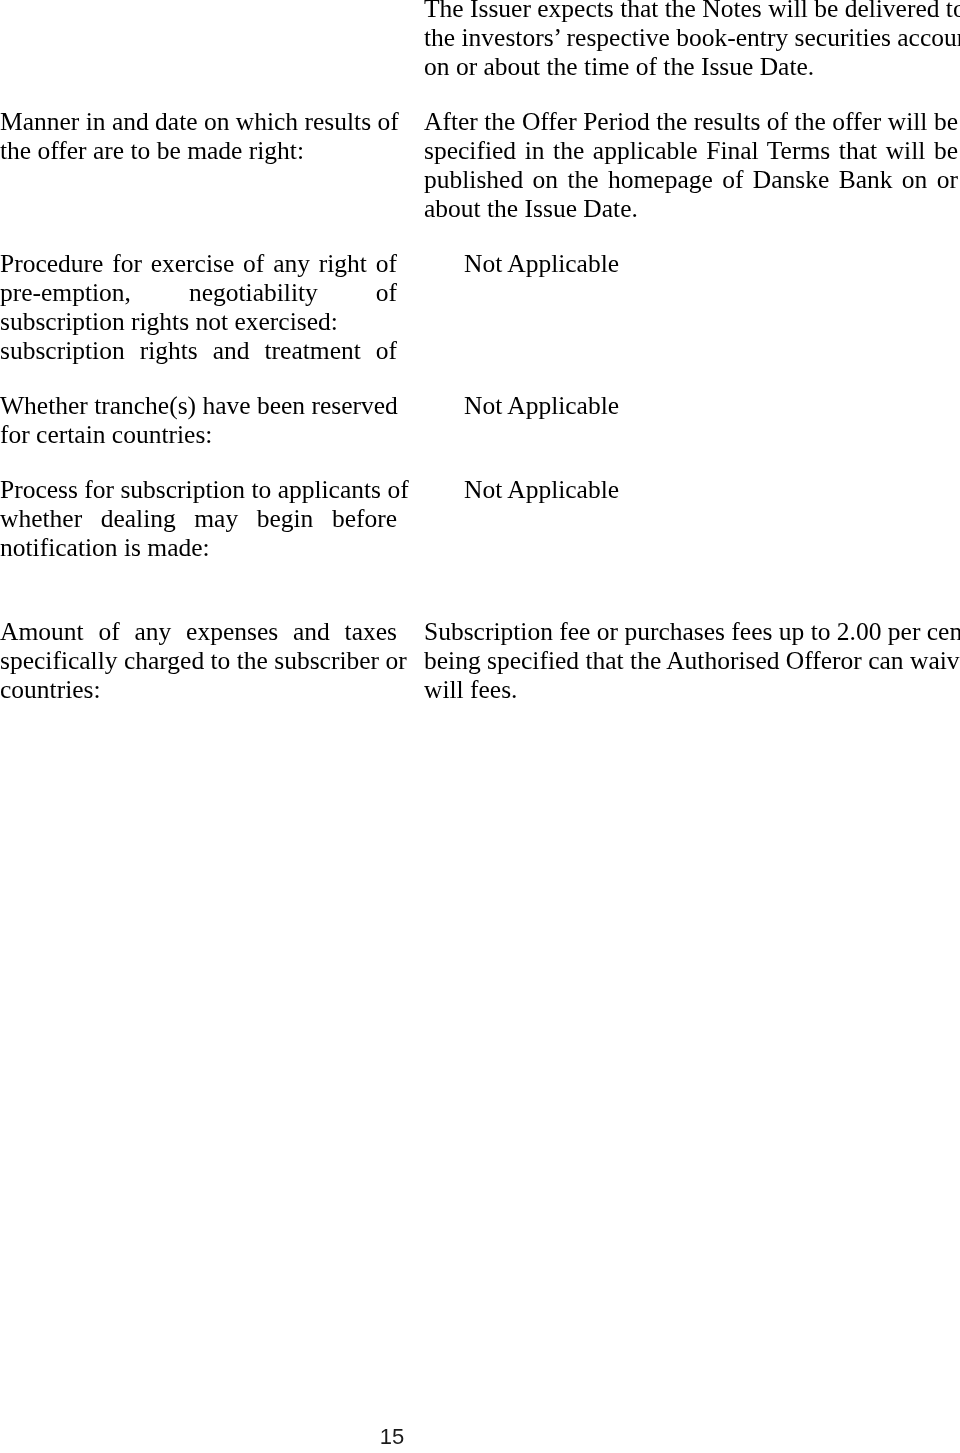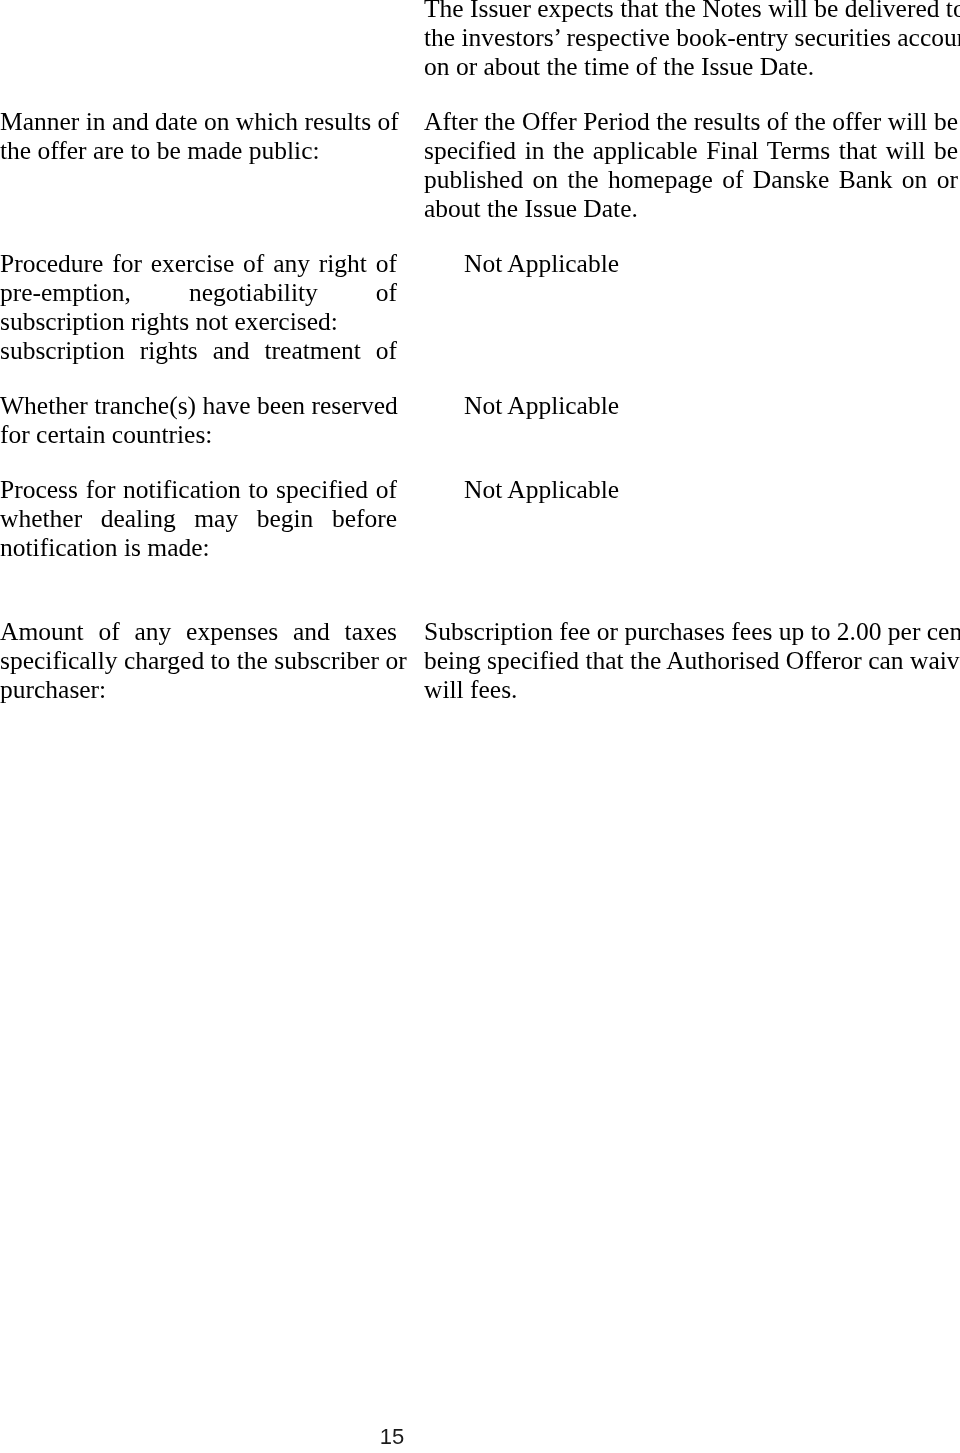--- a/index.html
+++ b/index.html
@@ -100,21 +100,21 @@
     <div class="col-right">
       <span class="ln">The Issuer expects that the Notes will be delivered to</span>
       <span class="ln">the investors’ respective book-entry securities account</span>
       <span class="ln last">on or about the time of the Issue Date.</span>
     </div>
   </div>
 
   <div class="row" style="top:107px;">
     <div class="col-left">
       <span class="ln">Manner in and date on which results of</span>
-      <span class="ln last">the offer are to be made public:</span>
+      <span class="ln last">the offer are to be made right:</span>
     </div>
     <div class="col-right">
       <span class="ln">After the Offer Period the results of the offer will be</span>
       <span class="ln">specified in the applicable Final Terms that will be</span>
       <span class="ln">published on the homepage of Danske Bank on or</span>
       <span class="ln last">about the Issue Date.</span>
     </div>
   </div>
 
   <div class="row" style="top:249px;">
@@ -134,34 +134,34 @@
       <span class="ln">Whether tranche(s) have been reserved</span>
       <span class="ln last">for certain countries:</span>
     </div>
     <div class="col-right short">
       <span class="ln last">Not Applicable</span>
     </div>
   </div>
 
   <div class="row" style="top:475px;">
     <div class="col-left">
-      <span class="ln">Process for notification to specified of</span>
+      <span class="ln">Process for subscription to applicants of</span>
       <span class="ln">whether dealing may begin before</span>
       <span class="ln last">notification is made:</span>
     </div>
     <div class="col-right short">
       <span class="ln last">Not Applicable</span>
     </div>
   </div>
 
   <div class="row" style="top:617px;">
     <div class="col-left">
       <span class="ln">Amount of any expenses and taxes</span>
       <span class="ln">specifically charged to the subscriber or</span>
-      <span class="ln last">purchaser:</span>
+      <span class="ln last">countries:</span>
     </div>
     <div class="col-right">
       <span class="ln">Subscription fee or purchases fees up to 2.00 per cent</span>
       <span class="ln">being specified that the Authorised Offeror can waive</span>
       <span class="ln last">will fees.</span>
     </div>
   </div>
 
   <div class="page-number">15</div>
 

